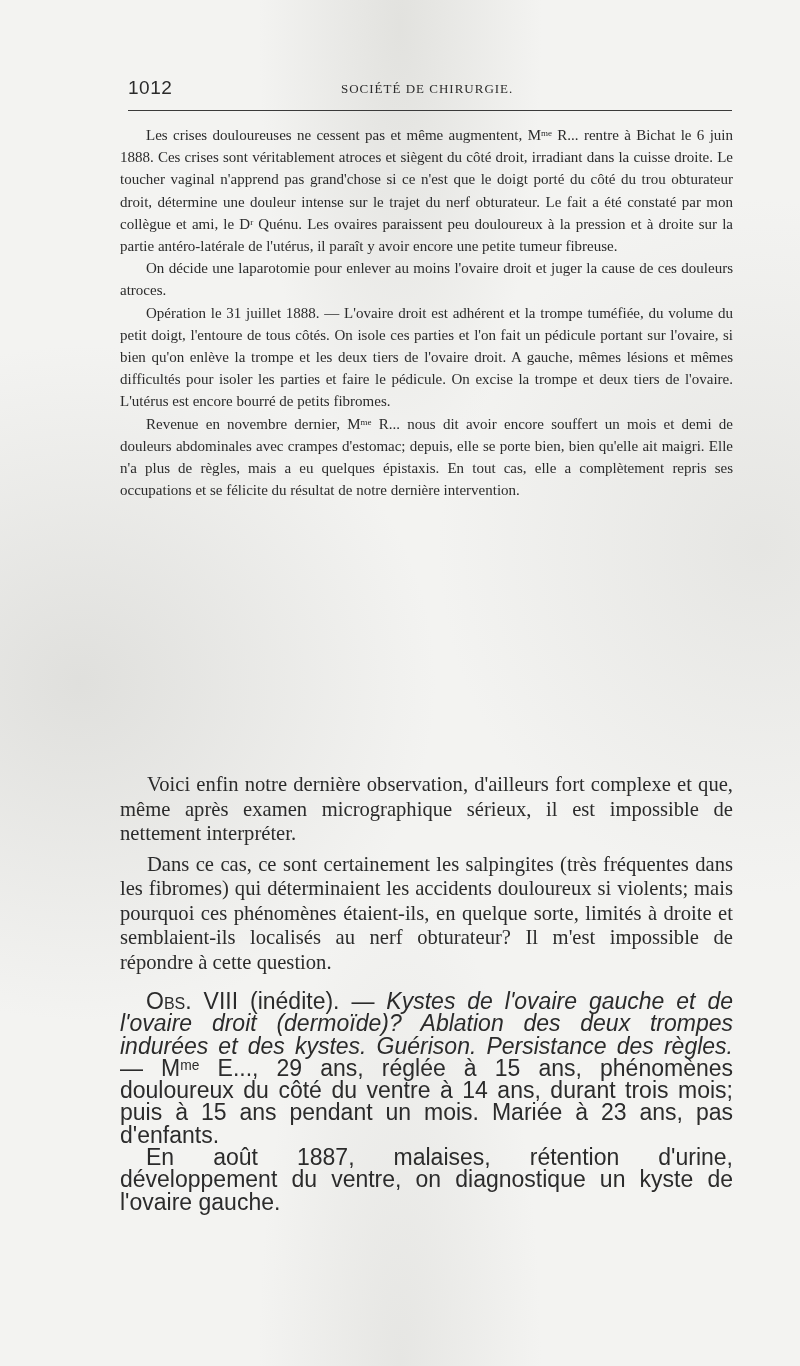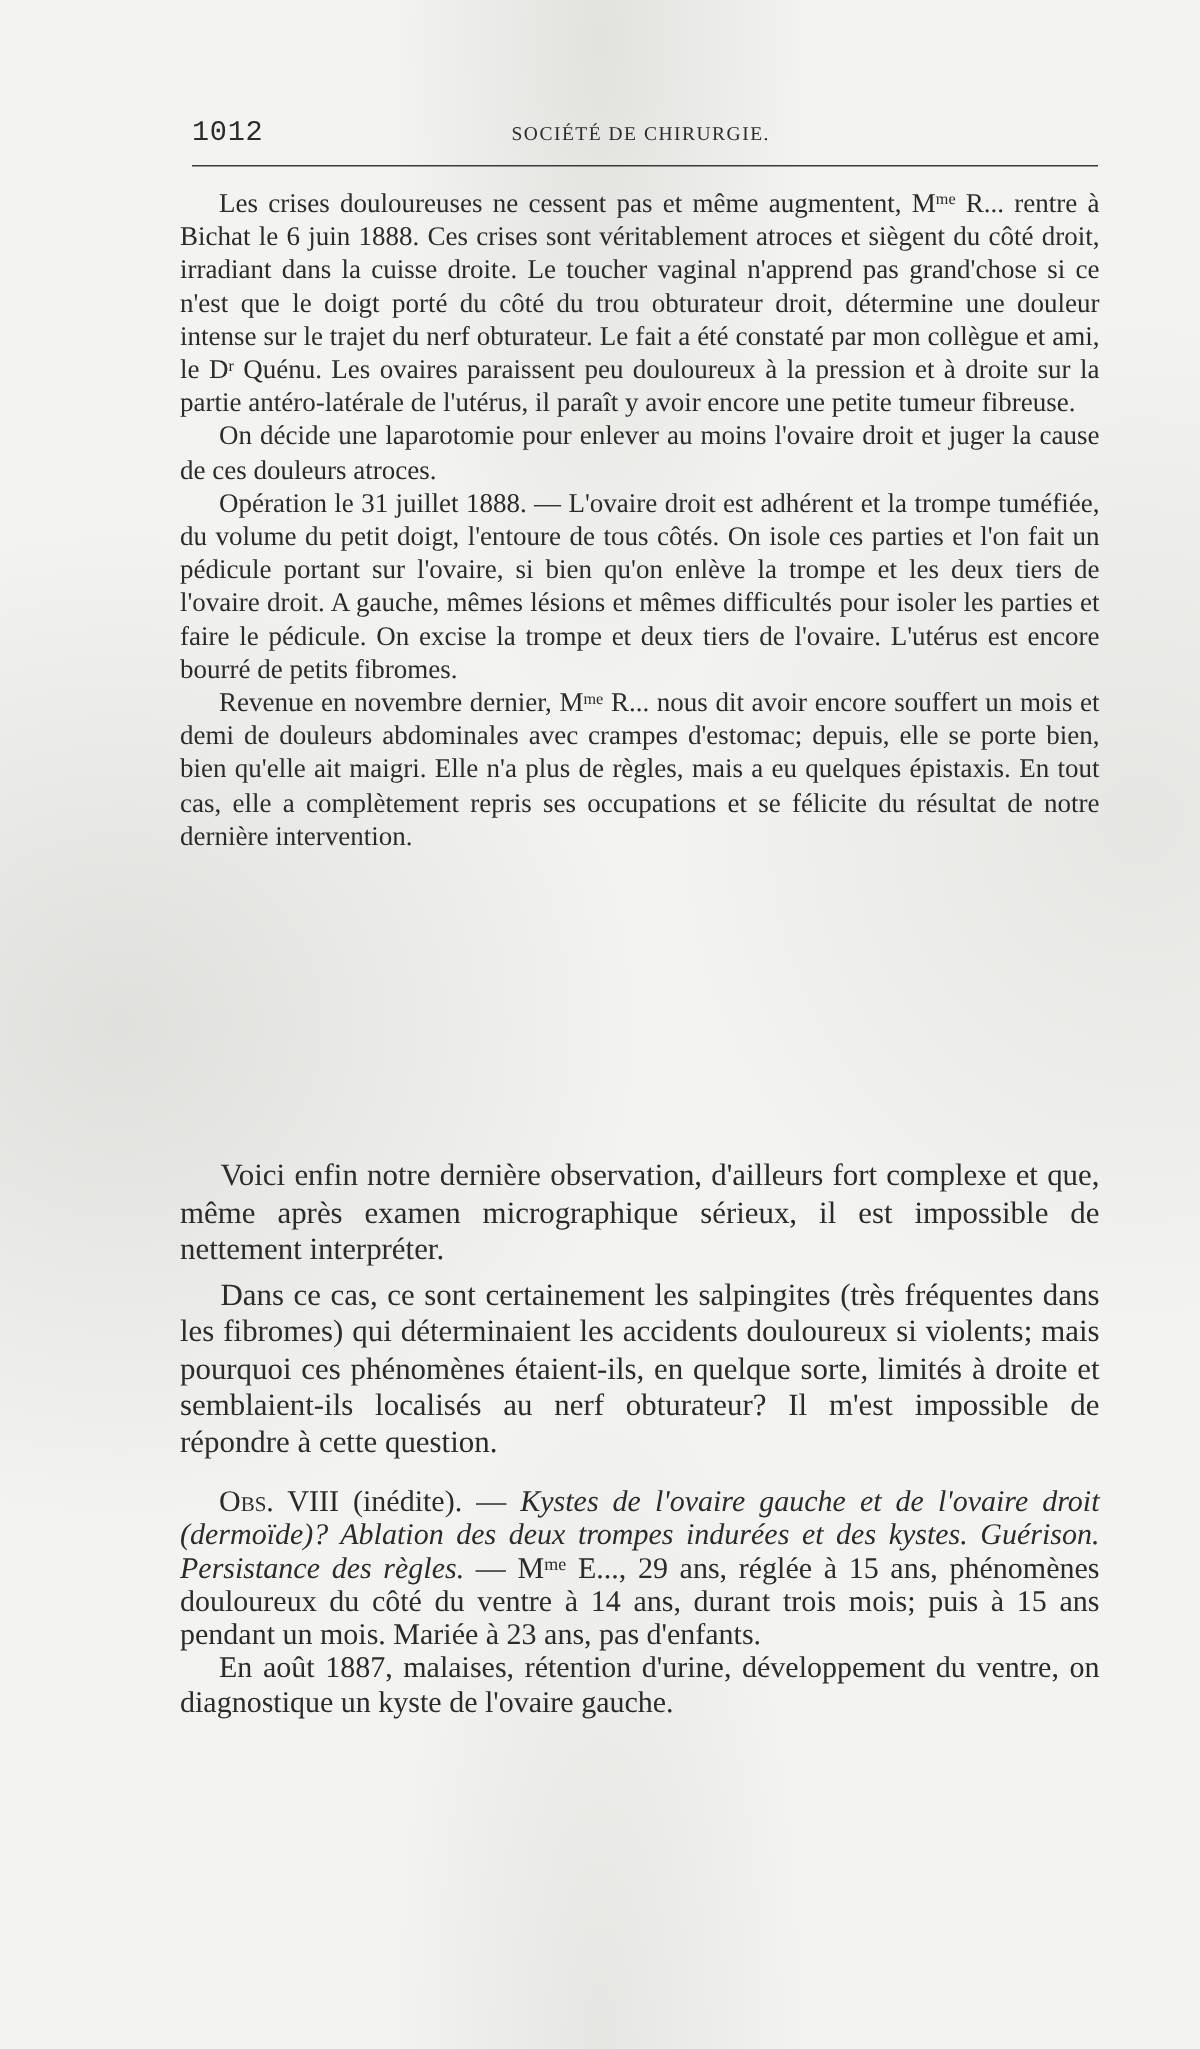--- a/index.html
+++ b/index.html
@@ -20,52 +20,52 @@
     pointer-events: none;
   }
   .page {
     position: absolute; left: 128px; top: 77px; width: 608px;
   }
   .header {
     position: relative; height: 22px;
   }
   .page-number {
     position: absolute; left: 0; top: 0;
-    font-family: Liberation Mono, monospace;
+    font-family: Liberation Sans, sans-serif;
     font-size: 19px; letter-spacing: 0.5px;
   }
   .running-title {
     position: absolute; left: 213px; top: 4px;
     font-family: "Liberation Serif", serif;
     font-size: 13px; letter-spacing: 1px;
     font-variant: small-caps;
   }
   .rule {
     position: absolute; left: 128px; top: 110px; width: 604px;
     height: 0; border-top: 1.6px solid #3a3a3a;
   }
   .body-small {
     position: absolute; left: 120px; top: 124px; width: 613px;
     font-family: "Liberation Serif", serif;
-    font-size: 18px; line-height: 22.2px;
+    font-size: 15px; line-height: 22.2px;
     text-align: justify;
   }
   .body-small p { margin: 0; text-indent: 26px; }
   .body-large {
     position: absolute; left: 120px; top: 772px; width: 613px;
     font-family: "Liberation Serif", serif;
     font-size: 20.6px; line-height: 24.5px;
     text-align: justify;
   }
   .body-large p { margin: 0; text-indent: 27px; }
   .body-large p + p { margin-top: 6px; }
   .obs {
     position: absolute; left: 120px; top: 990px; width: 613px;
-    font-family: Liberation Serif, serif;
-    font-size: 20px; line-height: 22.3px;
+    font-family: Liberation Sans, sans-serif;
+    font-size: 23px; line-height: 22.3px;
     text-align: justify;
   }
   .obs p { margin: 0; text-indent: 26px; }
   .sc { font-variant: small-caps; }
   .it { font-style: italic; }
   sup { font-size: 0.6em; vertical-align: 0.45em; line-height: 0; }
 </style>
 </head>
 <body>
 

